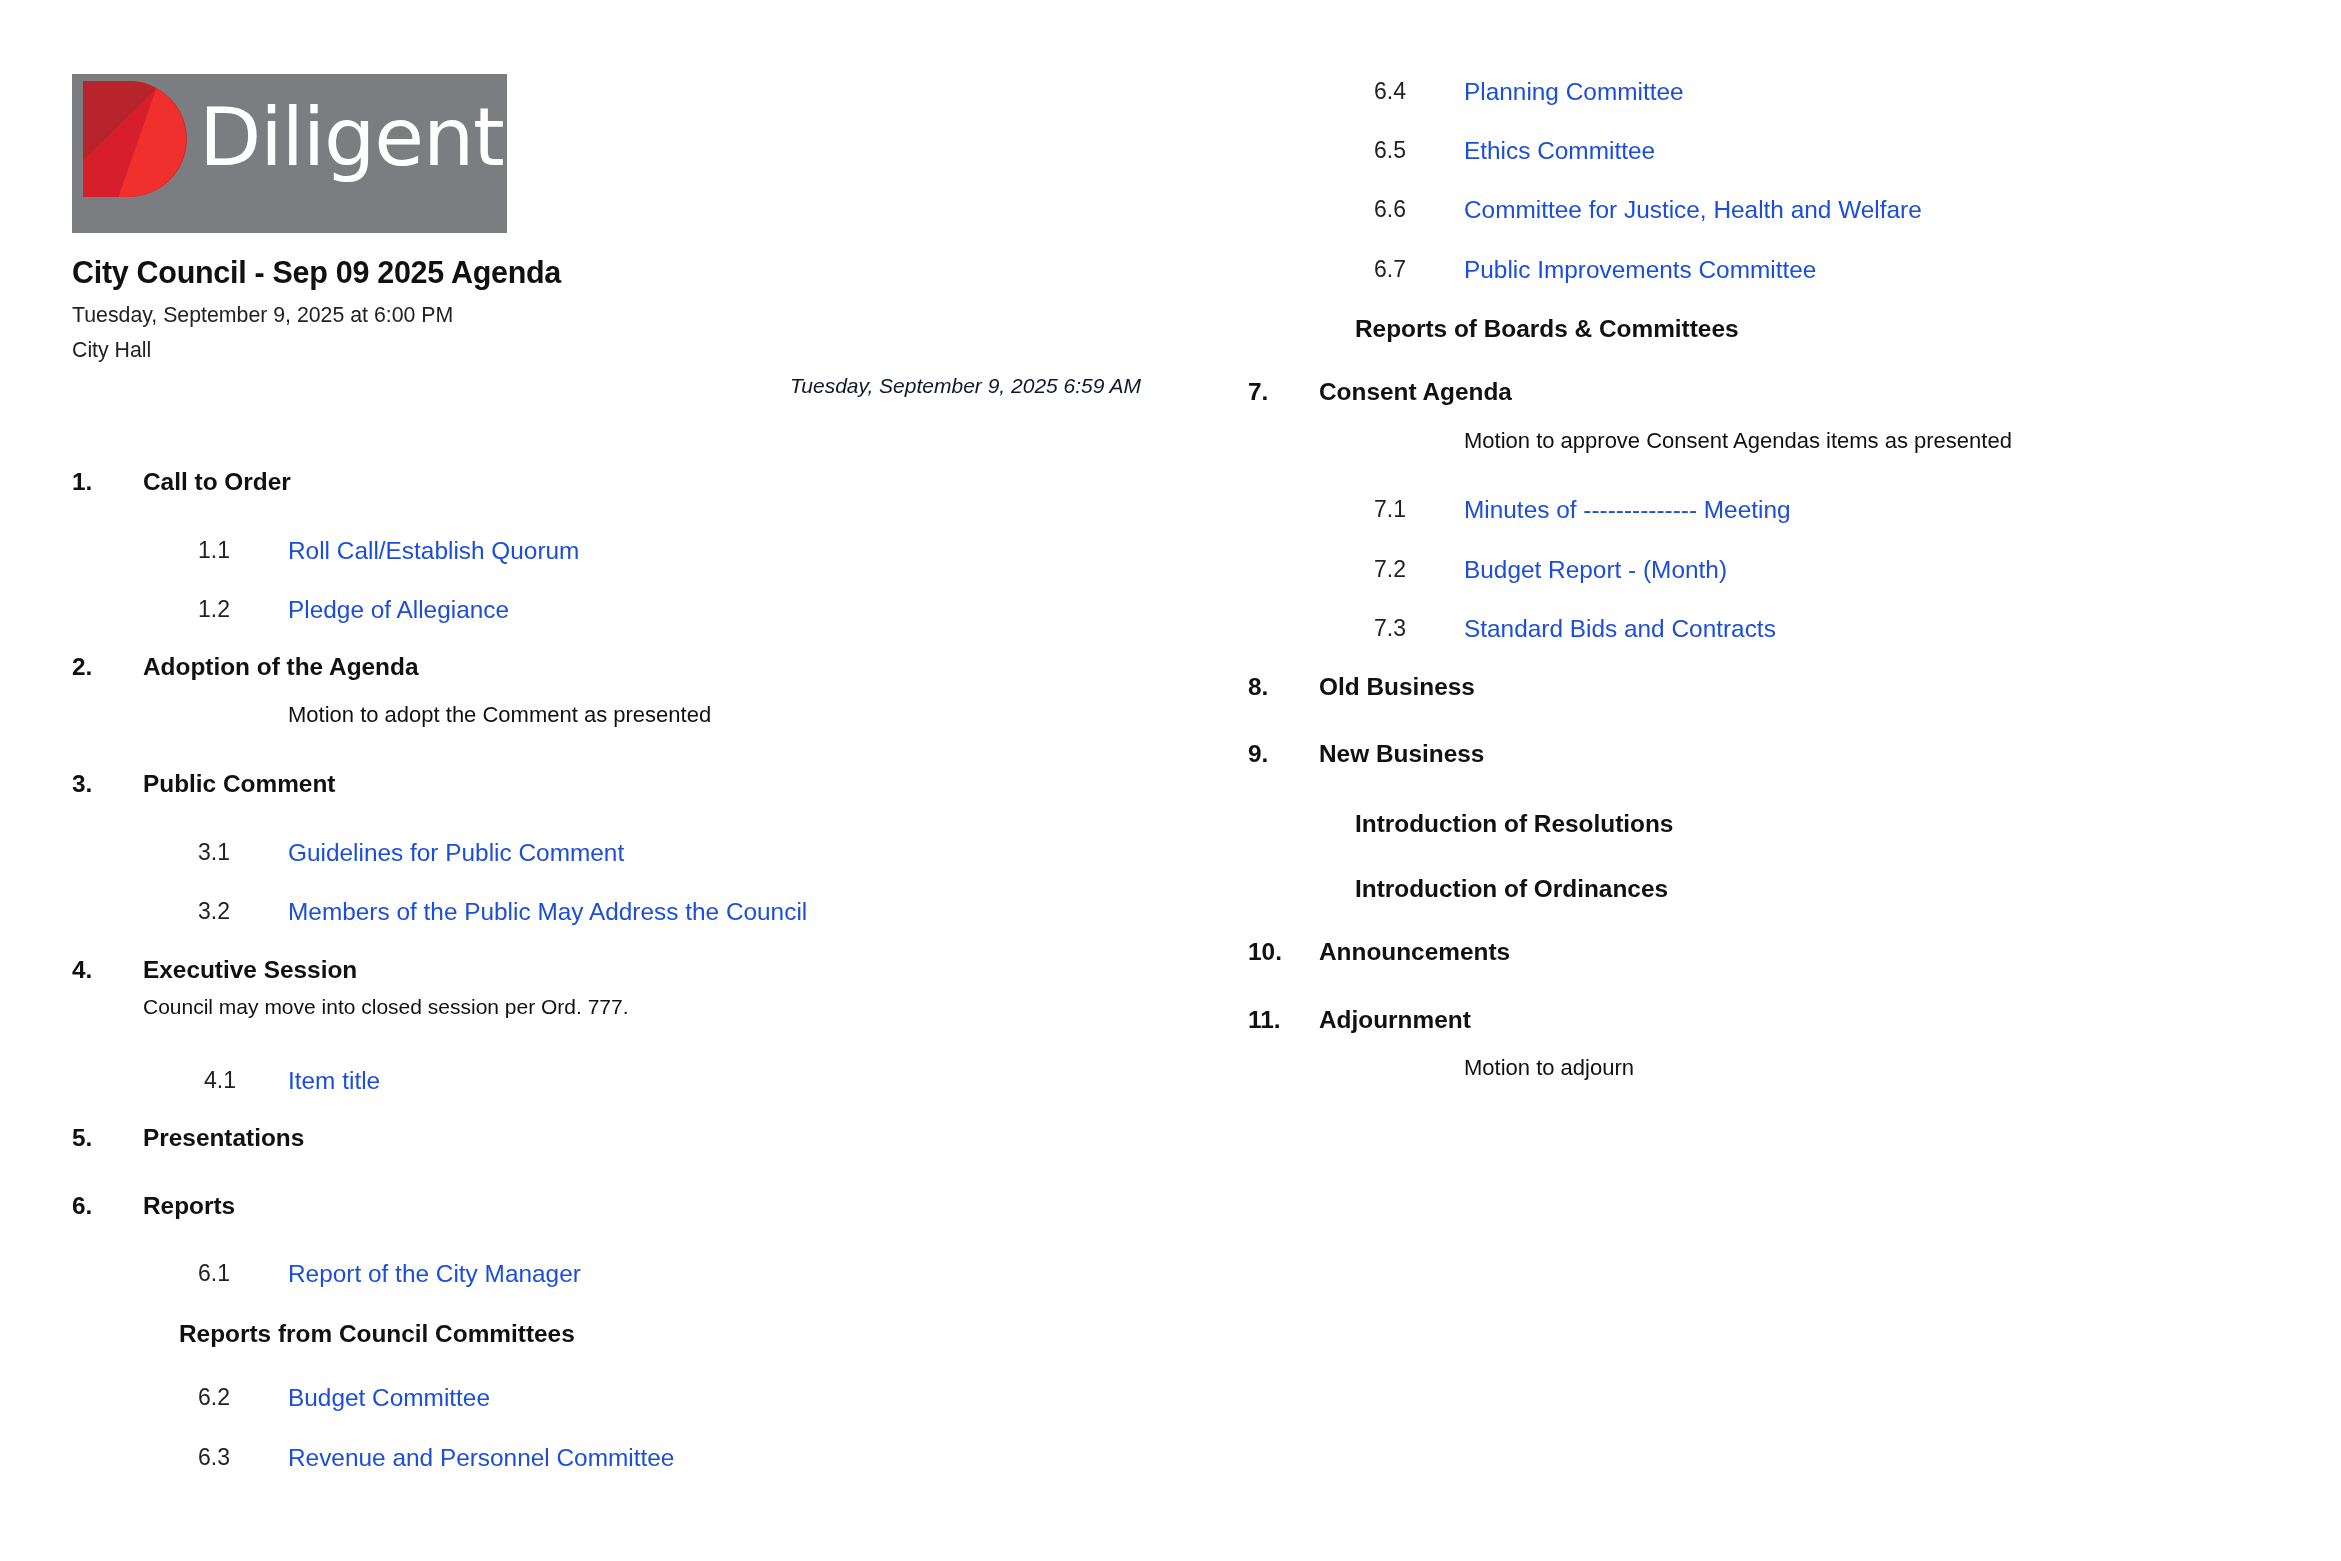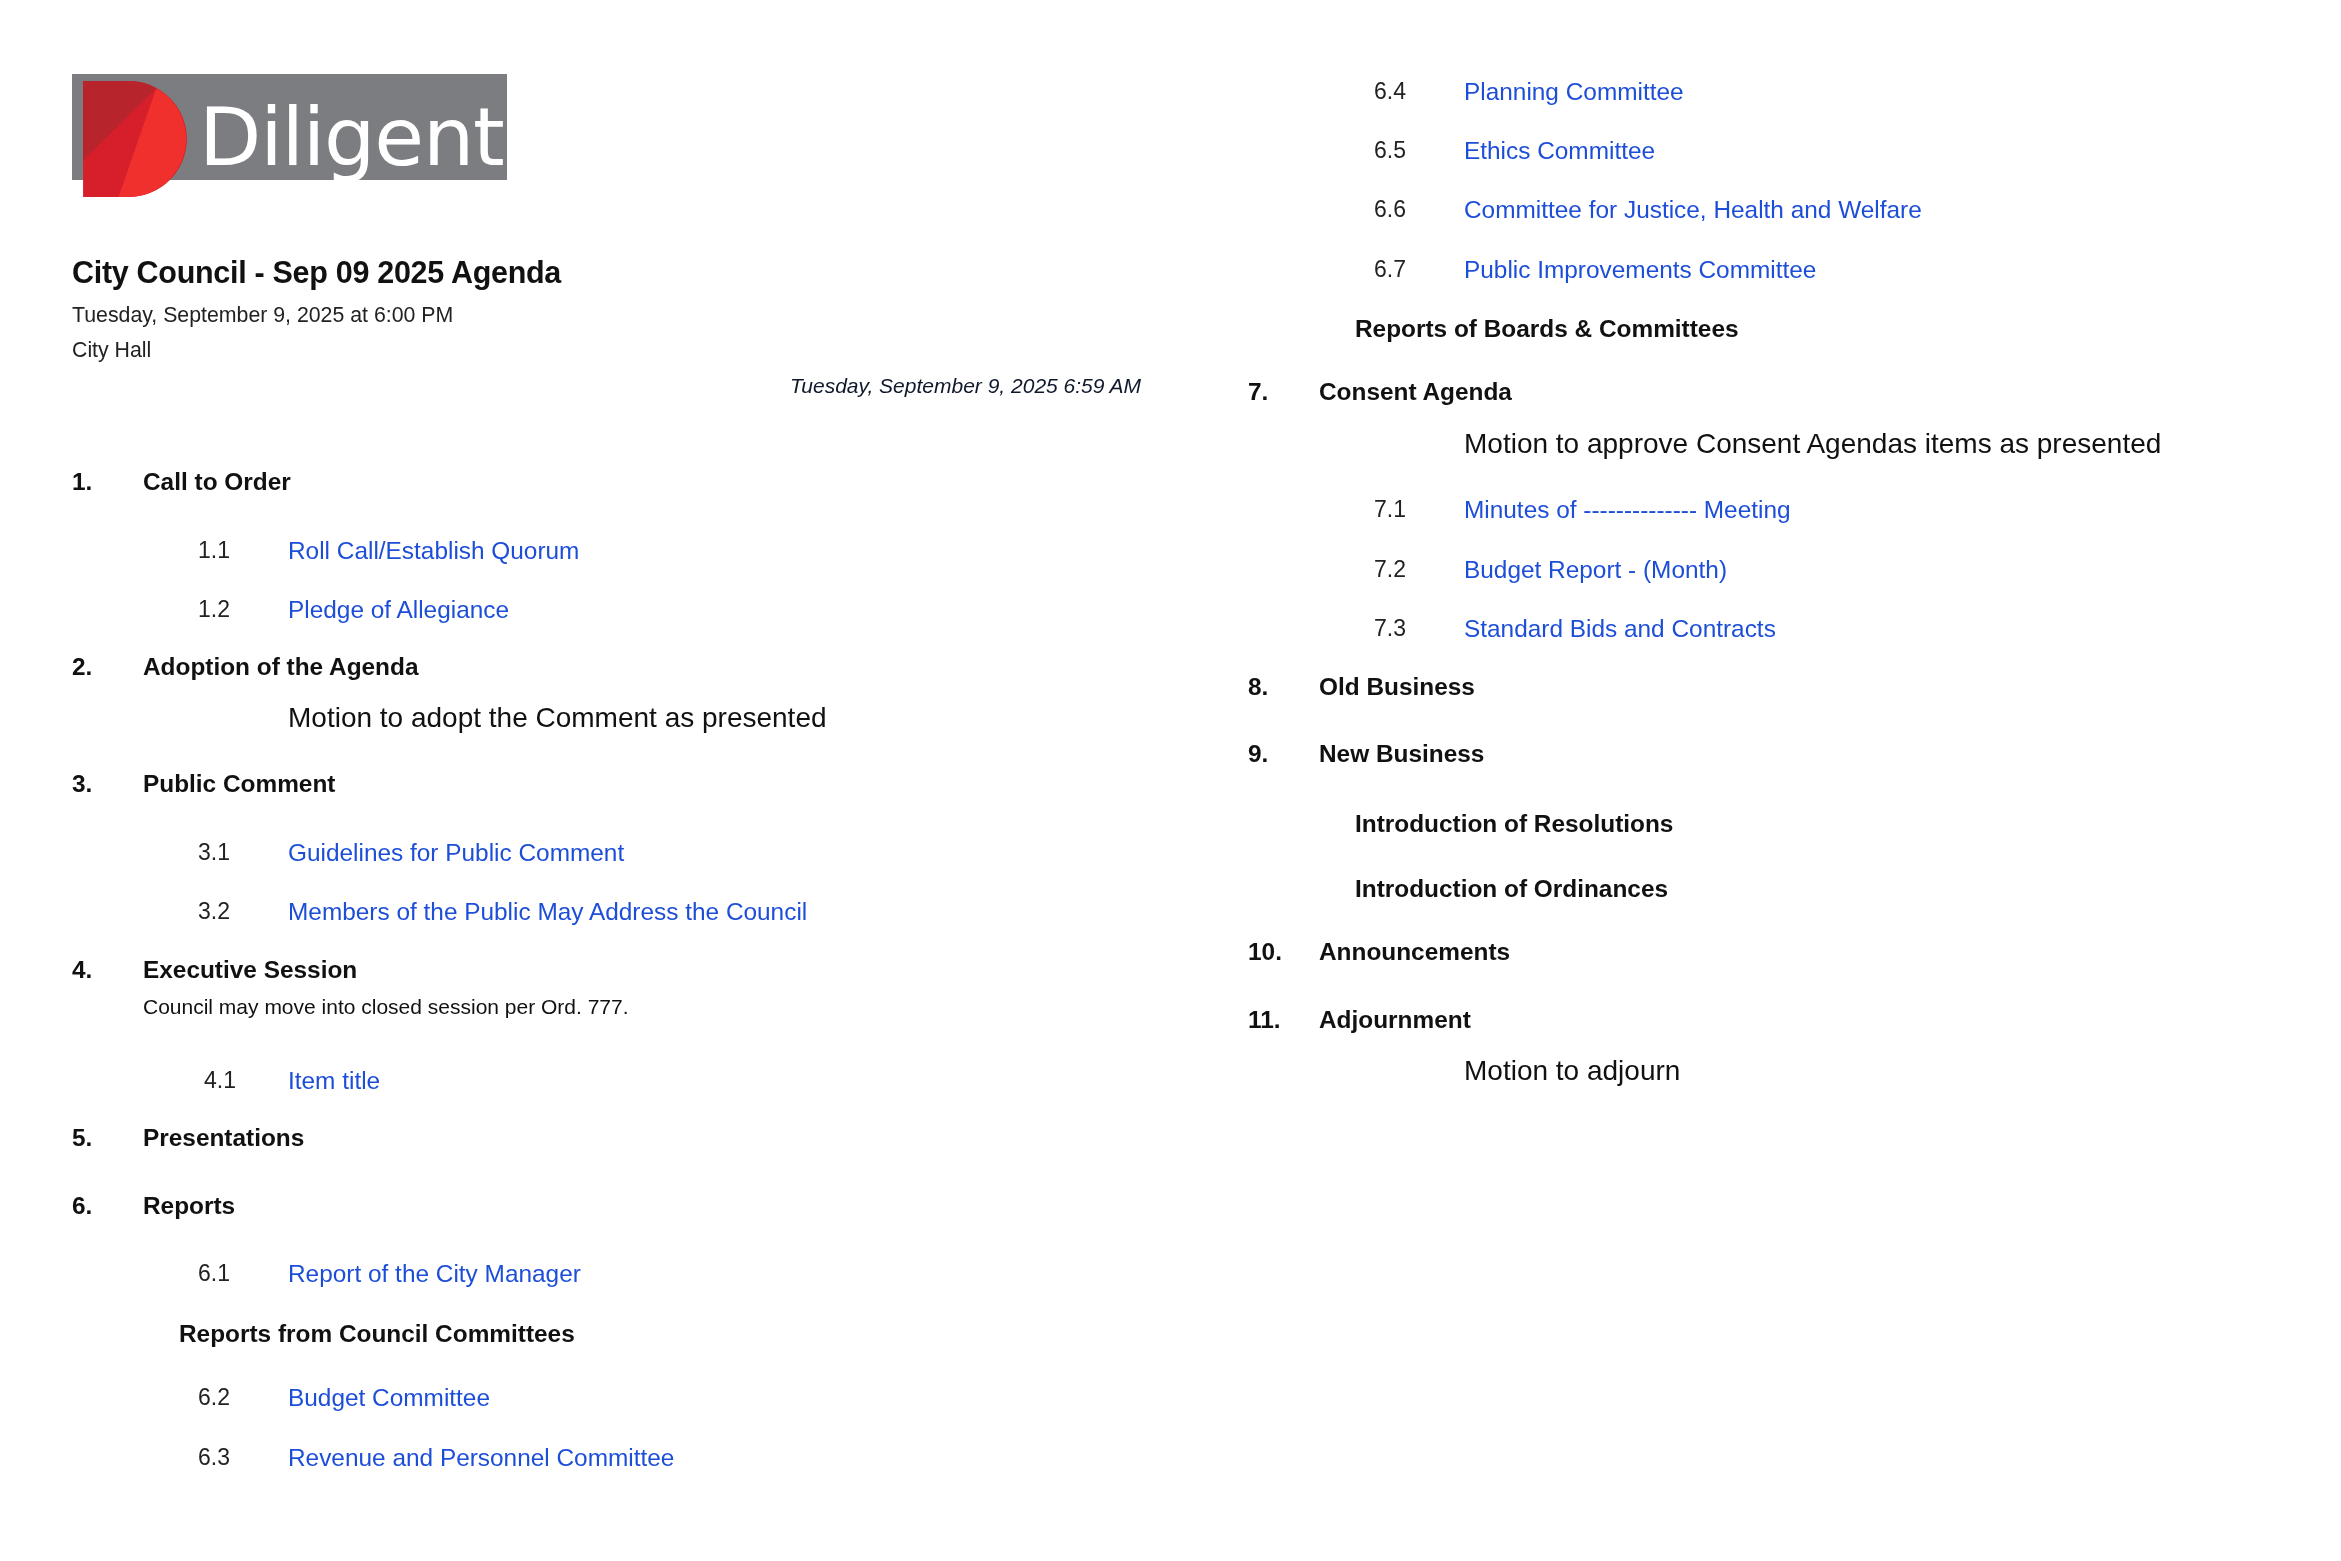--- a/index.html
+++ b/index.html
@@ -1,28 +1,28 @@
 <!DOCTYPE html>
 <html style="font-size:9.8px"><head>
 <meta charset="utf-8">
 <style>
   html,body{margin:0;padding:0;background:#ffffff;}
   body{width:2342px;height:1561px;position:relative;overflow:hidden;font-family:"Liberation Sans","DejaVu Sans",sans-serif;color:#111;}
   .abs{position:absolute;white-space:nowrap;}
-  .logo{position:absolute;left:72px;top:74px;width:435px;height:106px;background:#7b7d80;}
+  .logo{position:absolute;left:72px;top:74px;width:435px;height:159px;background:#7b7d80;}
   .logo svg{position:absolute;left:11px;top:7.3px;}
   .logo-text{position:absolute;left:127px;top:16px;font-size:81px;color:#fff;letter-spacing:-1.2px;font-family:"DejaVu Sans","Liberation Sans",sans-serif;}
   .title{font-size:30.5px;font-weight:bold;letter-spacing:-0.3px;}
   .meta{font-size:21.3px;color:#222;}
   .printed{font-size:21px;font-style:italic;color:#0f172a;}
   .num{font-size:24.4px;font-weight:bold;}
   .sec{font-size:24.4px;font-weight:bold;}
   .subnum{font-size:23px;color:#222;}
   .subtitle{font-size:24.4px;color:#1d4ed8;}
-  .motion{font-size:28px;color:#111;}
+  .motion{font-size:22px;color:#111;}
   .note{font-size:21px;color:#111;}
   .subhead{font-size:24.4px;font-weight:bold;}
 </style>
 </head>
 <body>
 
 <div class="logo">
   <svg width="110" height="116" viewBox="0 0 180 190">
     <path d="M0 0 H75 A95 95 0 0 1 75 190 H0 Z" fill="#d61f2b"></path>
     <path d="M0 0 H75 Q100 0 120 12 L0 130 Z" fill="#b8242b"></path>

